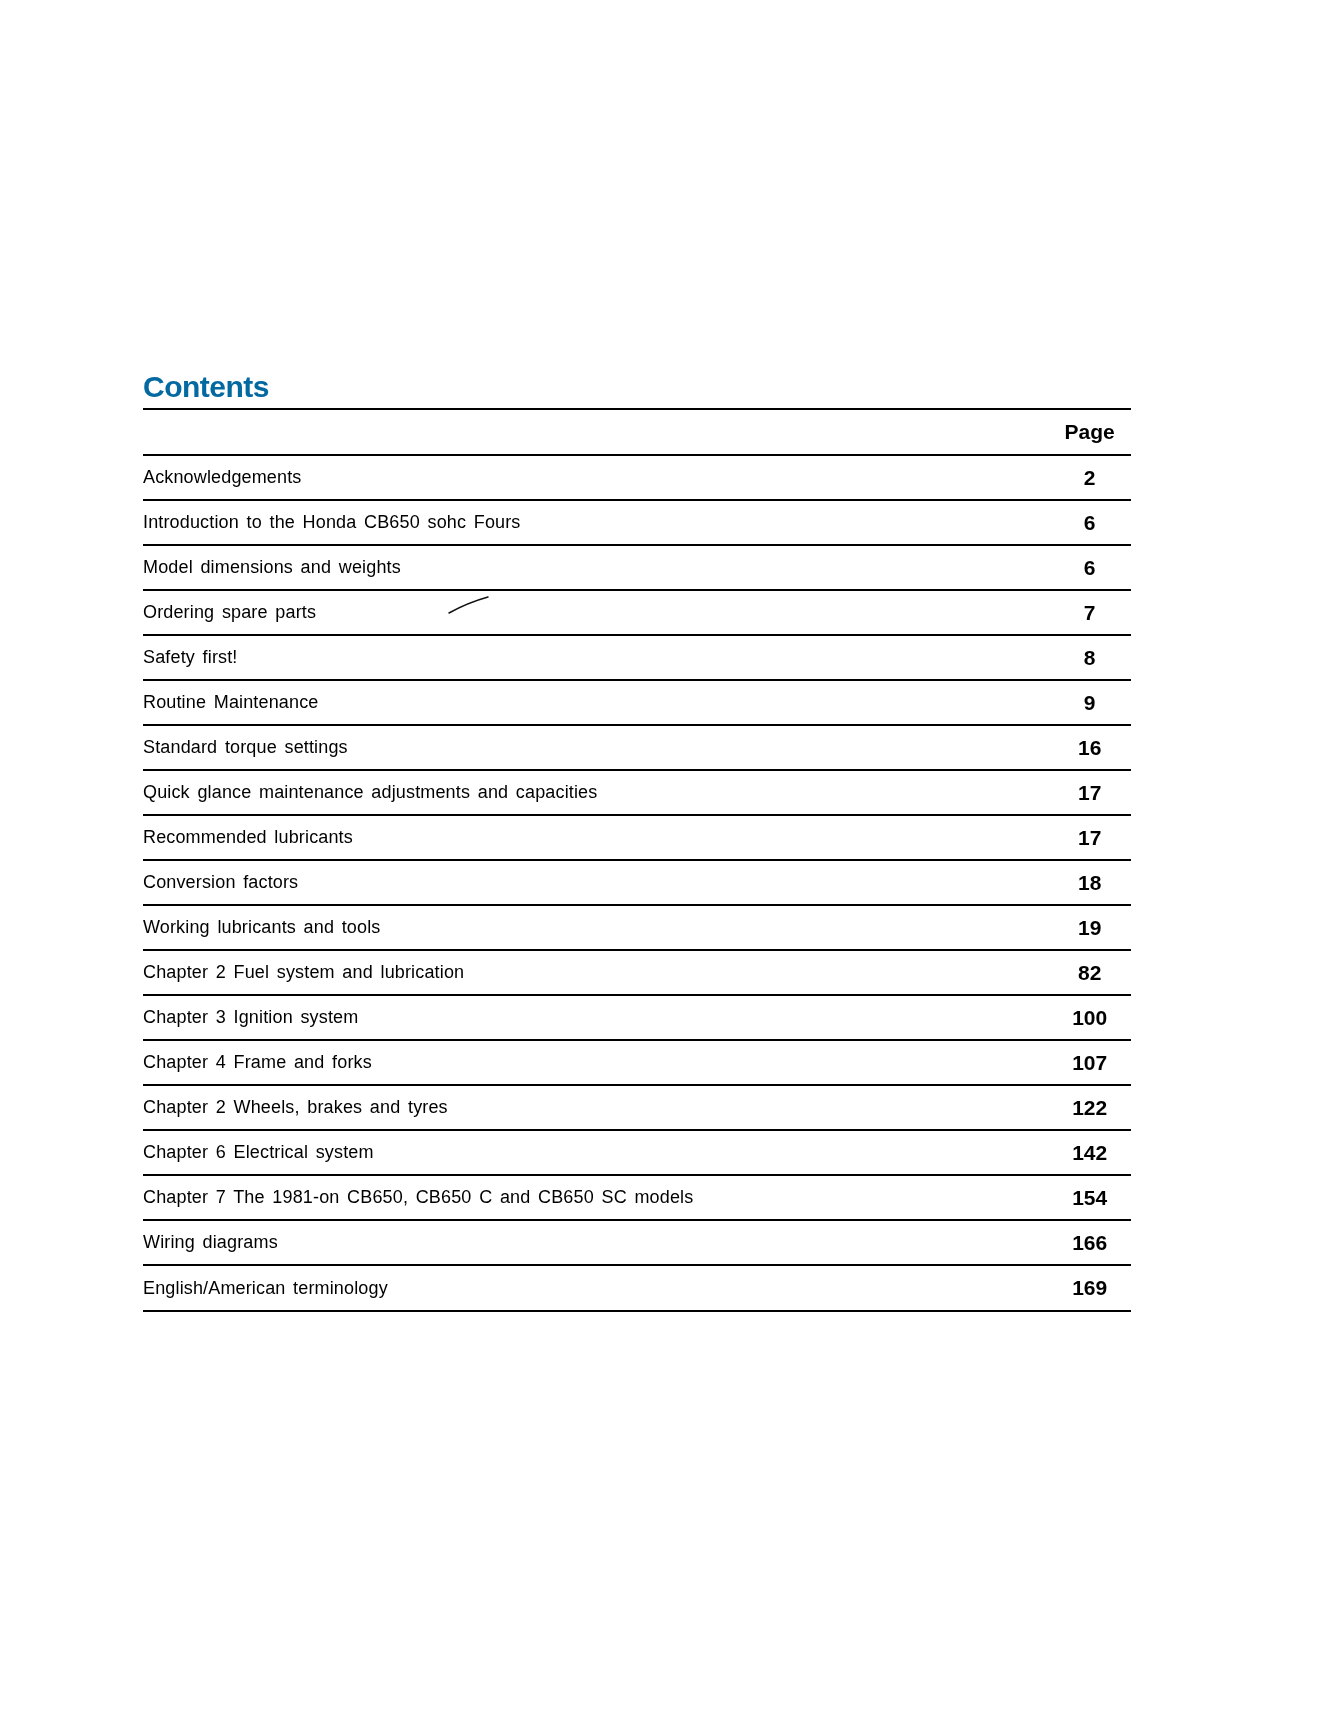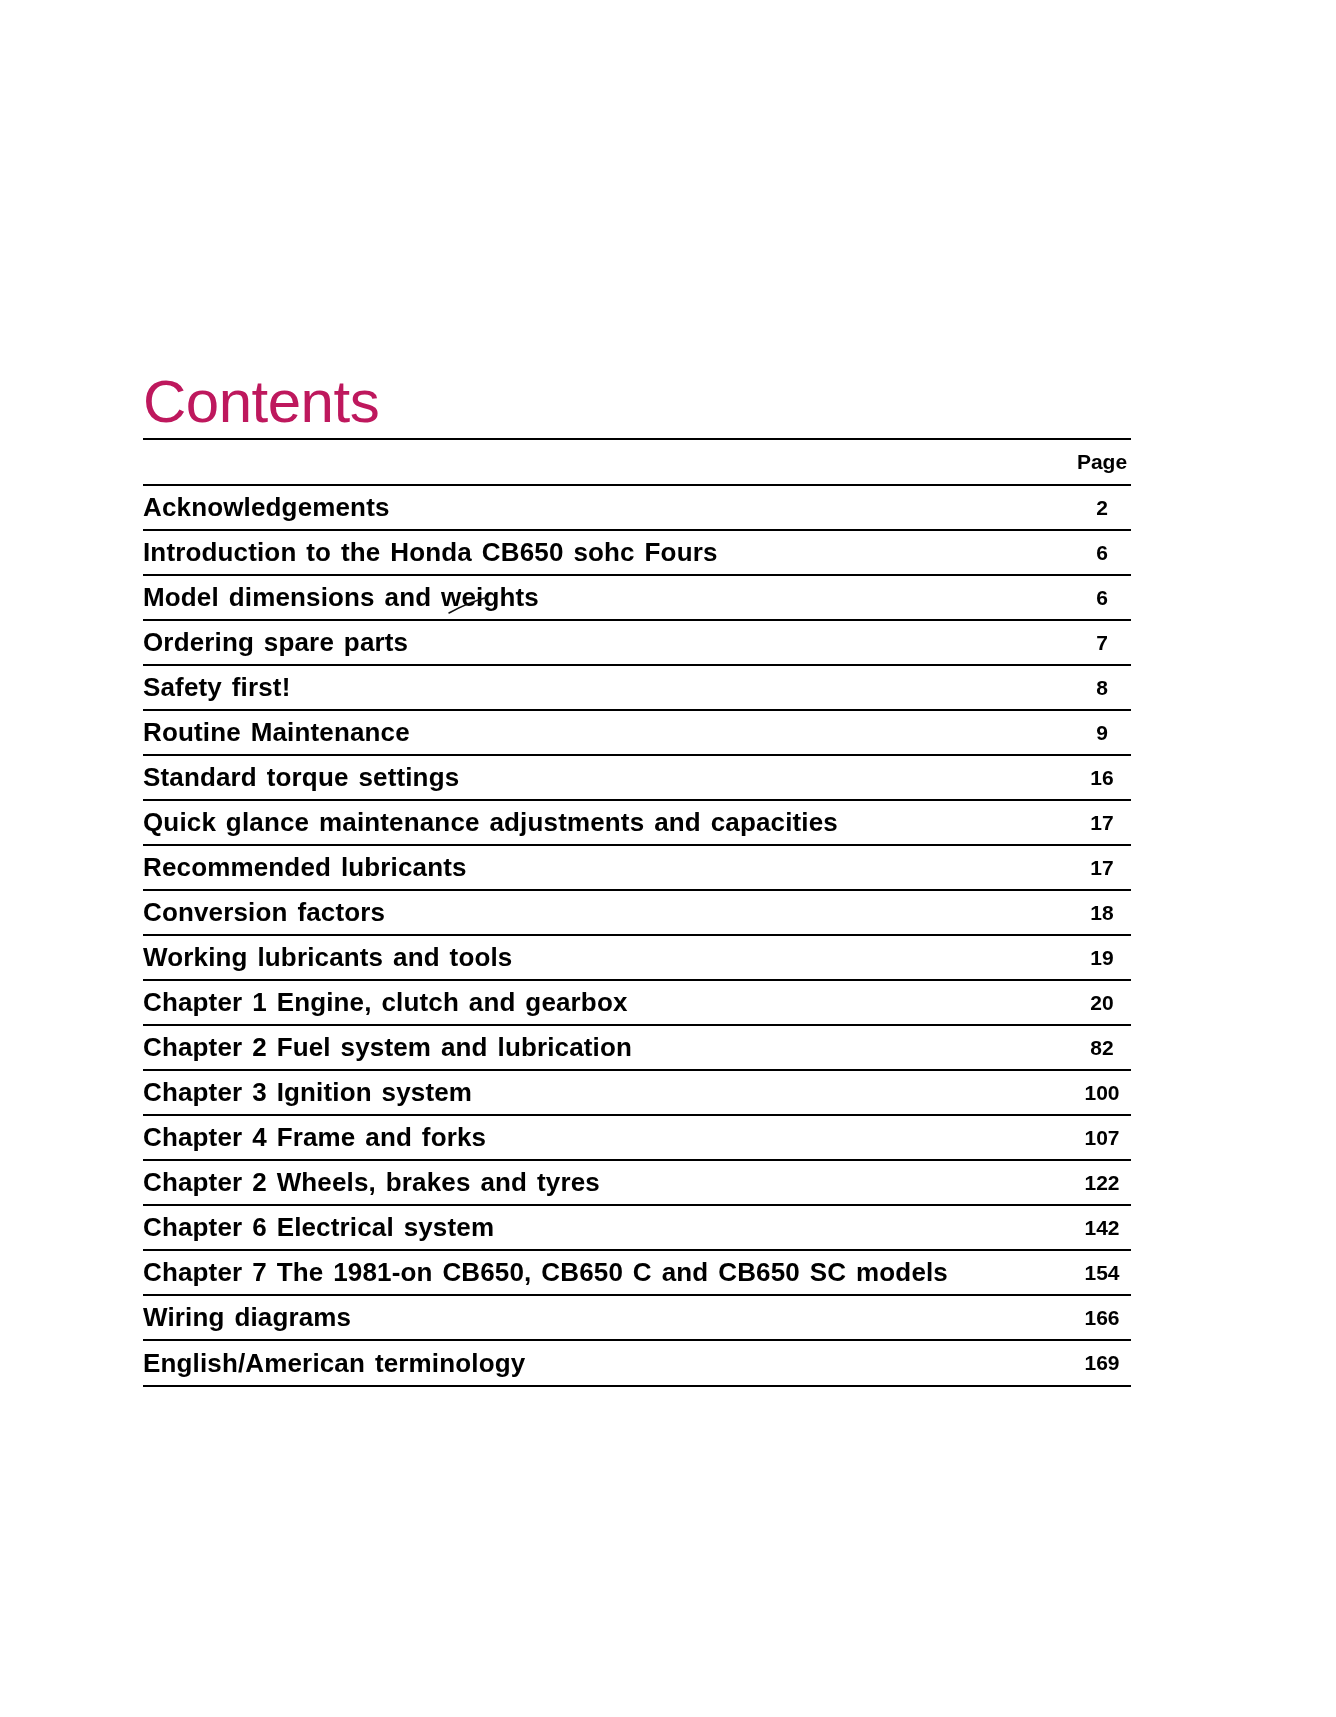--- a/index.html
+++ b/index.html
@@ -25,27 +25,27 @@
 
   
   .contents-block {
     position: absolute;
     left: 143px;
     top: 372px;
     width: 988px;
   }
 
   .contents-title {
-    font-size: 60px;
-    font-weight: normal;
+    font-size: 30px;
+    font-weight: bold;
     letter-spacing: -0.5px;
     line-height: 1.0;
     margin: 0 0 6px 0;
     padding: 0;
-    color: #be185d;
+    color: #0369a1;
   }
 
   
   .rule {
     width: 100%;
     height: 0;
     border-top: 2.4px solid #000;
     margin: 0;
   }
 
@@ -62,22 +62,22 @@
     padding: 0;
     vertical-align: middle;
     border-top: 2.2px solid #000;
   }
 
   .toc-row:first-child td {
     border-top: none;
   }
 
   .cell-label {
-    font-size: 26px;
-    font-weight: bold;
+    font-size: 18px;
+    font-weight: normal;
     letter-spacing: 0.15px;
     word-spacing: 2.5px;
     padding-bottom: 2px;
     white-space: nowrap;
   }
 
   .cell-page {
     font-size: 21px;
     font-weight: bold;
     text-align: center;
@@ -183,24 +183,20 @@
         <tr class="toc-row">
           <td class="cell-label">Conversion factors</td>
           <td class="cell-page">18</td>
         </tr>
 
         <tr class="toc-row">
           <td class="cell-label">Working lubricants and tools</td>
           <td class="cell-page">19</td>
         </tr>
 
-        <tr class="toc-row">
-          <td class="cell-label">Chapter 1 Engine, clutch and gearbox</td>
-          <td class="cell-page">20</td>
-        </tr>
 
         <tr class="toc-row">
           <td class="cell-label">Chapter 2 Fuel system and lubrication</td>
           <td class="cell-page">82</td>
         </tr>
 
         <tr class="toc-row">
           <td class="cell-label">Chapter 3 Ignition system</td>
           <td class="cell-page">100</td>
         </tr>

